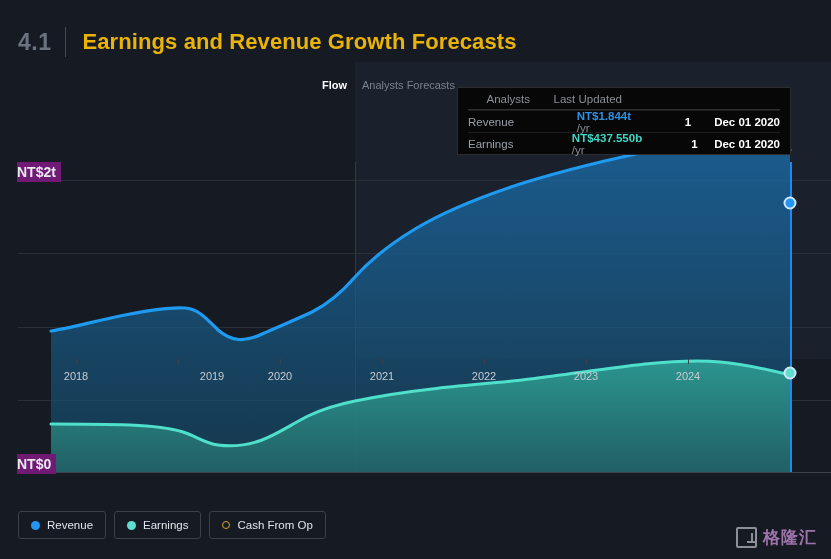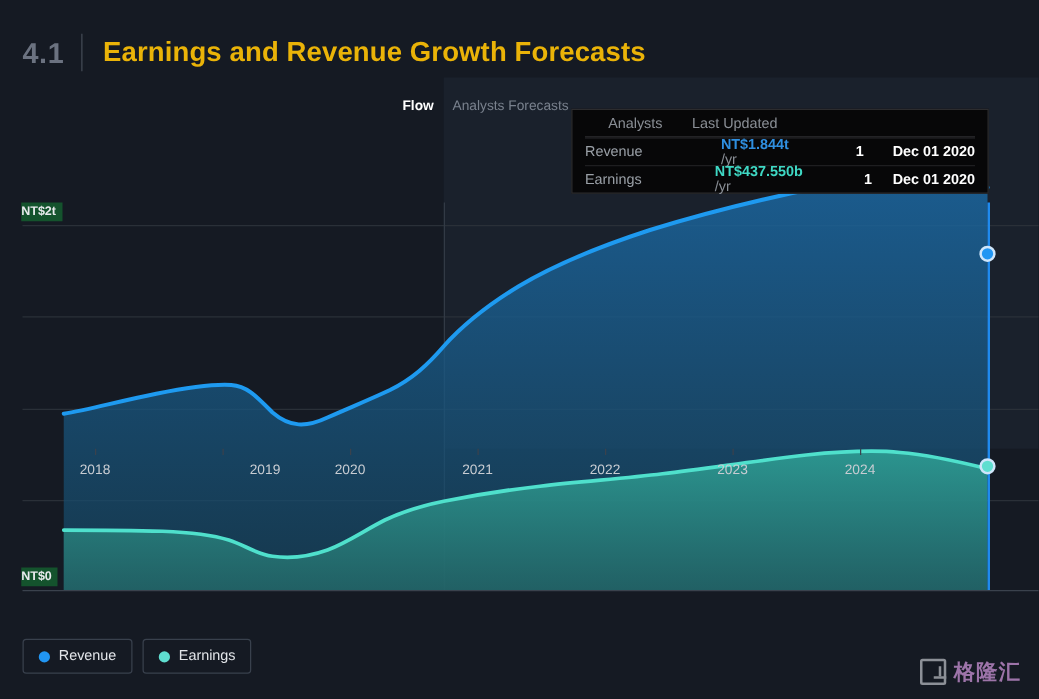--- a/index.html
+++ b/index.html
@@ -37,22 +37,22 @@
     background:#1a212c;
   }
 
   .grid-line {
     position:absolute; left:18px; width:813px; height:1px;
     background:#2a3038;
   }
   .grid-line.base { background:#3a424d; }
 
   .axis-label {
-    position:absolute; font-size:10px; font-weight:700; color:#e8eaed;
-    background:#14532d; padding:2px 5px 2px 0; z-index:6; left:17px;
+    position:absolute; font-size:14px; font-weight:700; color:#e8eaed;
+    background:#701a75; padding:2px 5px 2px 0; z-index:6; left:17px;
   }
 
   .period-label {
     position:absolute; font-size:11px; z-index:6; top:17px;
   }
   .period-past { color:#ffffff; font-weight:700; right:484px; }
   .period-fc   { color:#79818d; font-weight:400; left:362px; }
 
   .fc-divider {
     position:absolute; left:355px; top:0px; width:1px; height:297px;
@@ -240,18 +240,22 @@
 
 <div class="legend">
   <div class="legend-item">
     <span class="swatch" style="background:#2196f3;"></span>
     <span>Revenue</span>
   </div>
   <div class="legend-item">
     <span class="swatch" style="background:#5fded0;"></span>
     <span>Earnings</span>
   </div>
+  <div class="legend-item">
+    <span class="swatch hollow" style="color:#d6a62a;"></span>
+    <span>Cash From Op</span>
+  </div>
 </div>
 
 <div class="watermark">
   <span class="wm-mark"></span>
   <span class="wm-text">格隆汇</span>
 </div>
 
 </body></html>

